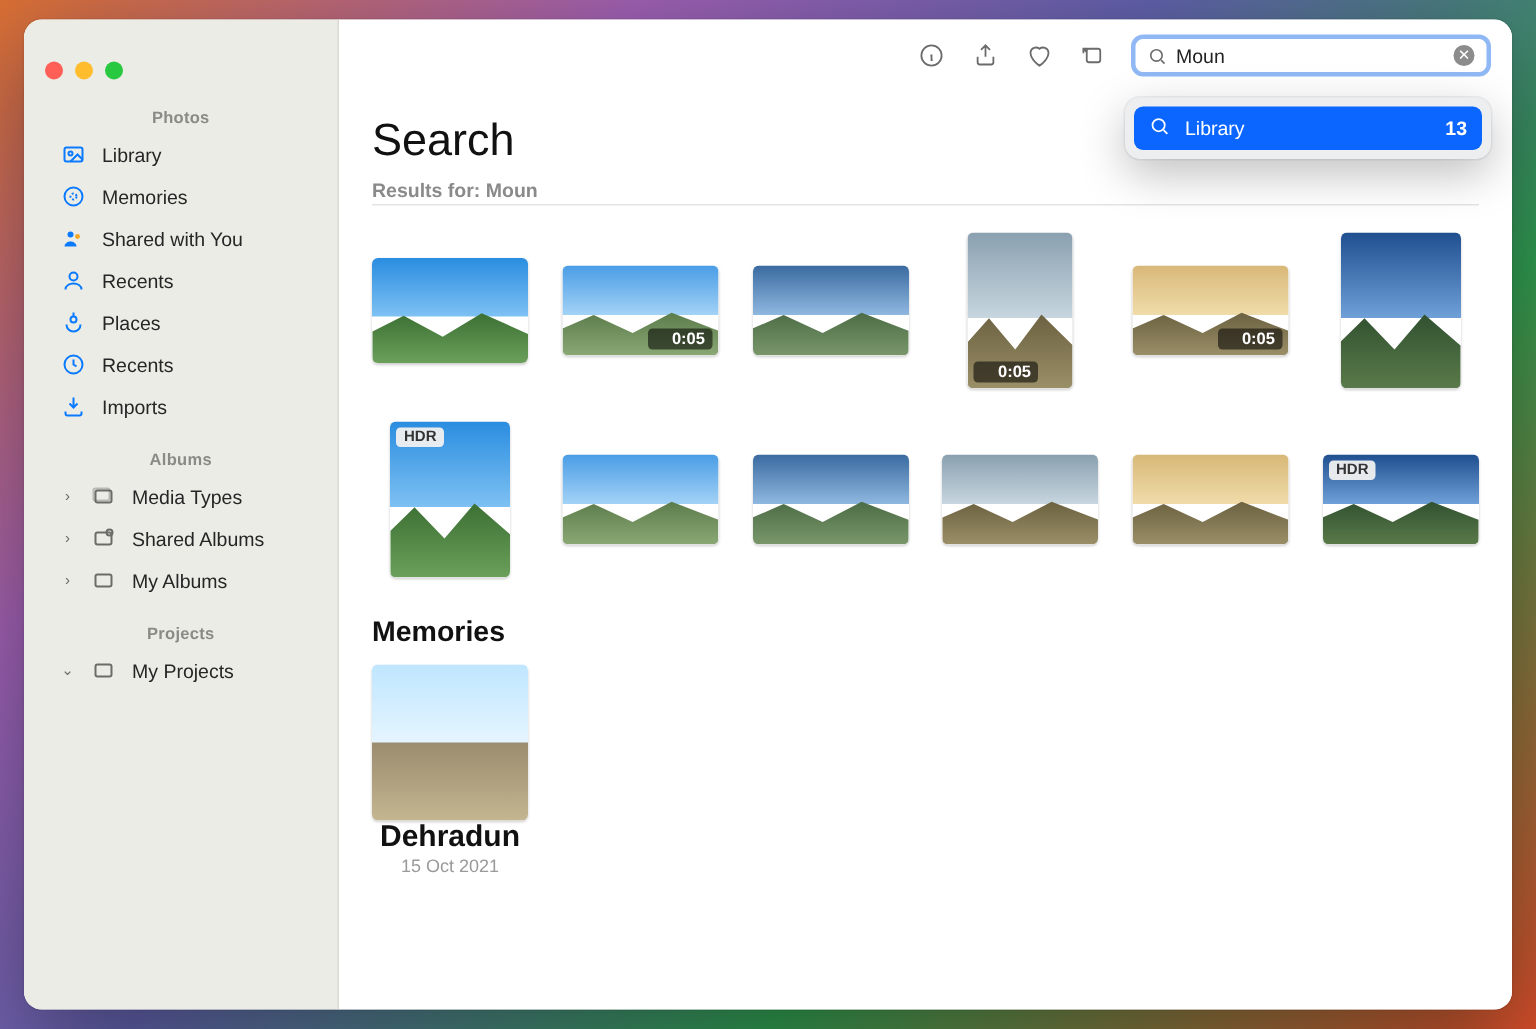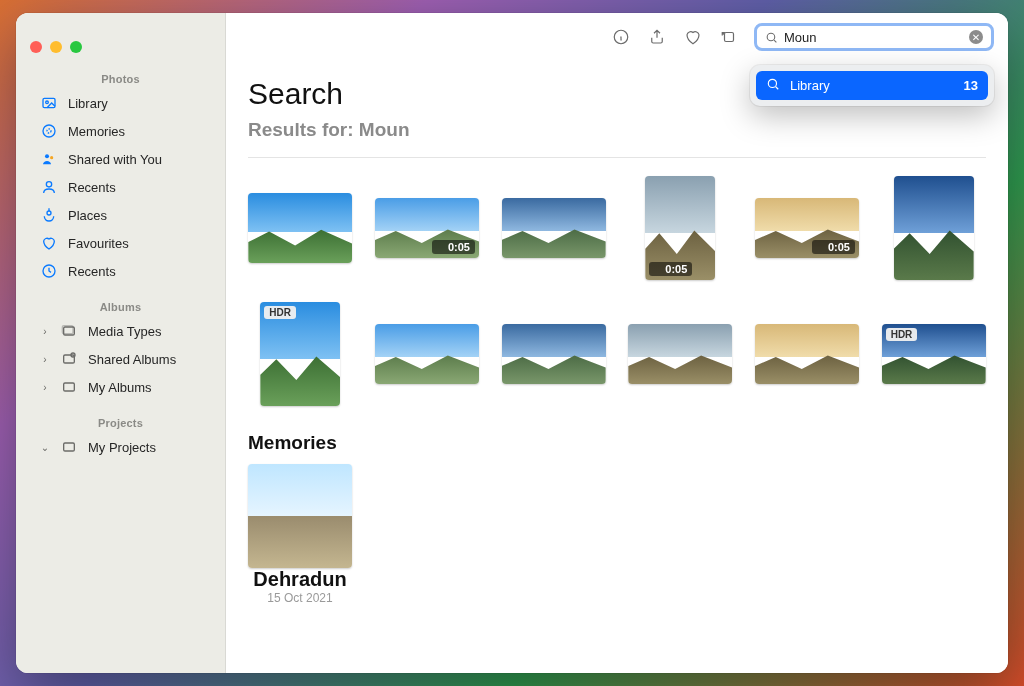--- a/index.html
+++ b/index.html
@@ -63,21 +63,21 @@
   }
   .sugg-row {
     display:flex; align-items:center; gap:10px;
     background:#0a66ff; color:#fff; border-radius:6px; padding:6px 10px; font-size:13px;
   }
   .sugg-row .count { margin-left:auto; font-weight:600;}
   .sugg-icon svg{width:14px;height:14px;}
   
   .content { padding: 10px 22px 0; overflow:hidden; }
   h1.page-title { font-size: 30px; font-weight:400; color:#111; margin-top: 6px;}
-  .subtitle { font-size: 19px; color:#8a8a8a; font-weight:600; margin: 8px 0 16px;}
+  .subtitle { font-size: 13px; color:#8a8a8a; font-weight:600; margin: 8px 0 2px;}
   .divider { height:1px; background:#e4e4e4; margin-bottom: 18px;}
   .section-head { display:flex; align-items:baseline; justify-content:space-between; margin-bottom:10px;}
   .section-head h2 { font-size:19px; font-weight:700; color:#111;}
   .see-all { color:#0a66ff; font-size:13px; font-weight:500;}
   .grid {
     display:grid; grid-template-columns: repeat(6, 1fr); gap: 22px 22px;
     align-items: center;
   }
   .thumb { position:relative; border-radius:4px; overflow:hidden; box-shadow: 0 1px 2px rgba(0,0,0,.2);}
   .badge {
@@ -153,33 +153,33 @@
           <svg viewBox="0 0 24 24" fill="none" stroke="currentColor" stroke-width="2">
             <circle cx="12" cy="9" r="3"></circle>
             <path d="M12 2v4M12 21c-4 0-7-3-7-7M12 21c4 0 7-3 7-7"></path>
           </svg>
         </span>
       <span>Places</span>
     </div>
     <div class="nav-item">
       <span class="icon">
           <svg viewBox="0 0 24 24" fill="none" stroke="currentColor" stroke-width="2">
-            <path d="M12 21s-8-5-8-12a5 5 0 0 1 8-3 5 5 0 0 1 8 3c0 7-8 12-8 12z"></path>
-          </svg>
-        </span>
-      <span>Favourites</span>
-    </div>
-    <div class="nav-item">
-      <span class="icon">
-          <svg viewBox="0 0 24 24" fill="none" stroke="currentColor" stroke-width="2">
             <circle cx="12" cy="12" r="9"></circle>
             <path d="M12 7v5l3 2"></path>
           </svg>
         </span>
       <span>Recents</span>
+    </div>
+    <div class="nav-item">
+      <span class="icon">
+          <svg viewBox="0 0 24 24" fill="none" stroke="currentColor" stroke-width="2">
+            <path d="M12 3v10M8 9l4 4 4-4M4 17v2a2 2 0 0 0 2 2h12a2 2 0 0 0 2-2v-2"></path>
+          </svg>
+        </span>
+      <span>Imports</span>
     </div>
 
     <div class="spacer-mini"></div>
     <div class="section-title">Albums</div>
     <div class="nav-item">
       <span class="chev">›</span>
       <span class="icon" style="color:#6b6b68">
           <svg viewBox="0 0 24 24" fill="none" stroke="currentColor" stroke-width="2">
             <rect x="4" y="6" width="16" height="12" rx="2"></rect>
             <rect x="2" y="4" width="16" height="12" rx="2" opacity=".4"></rect>

